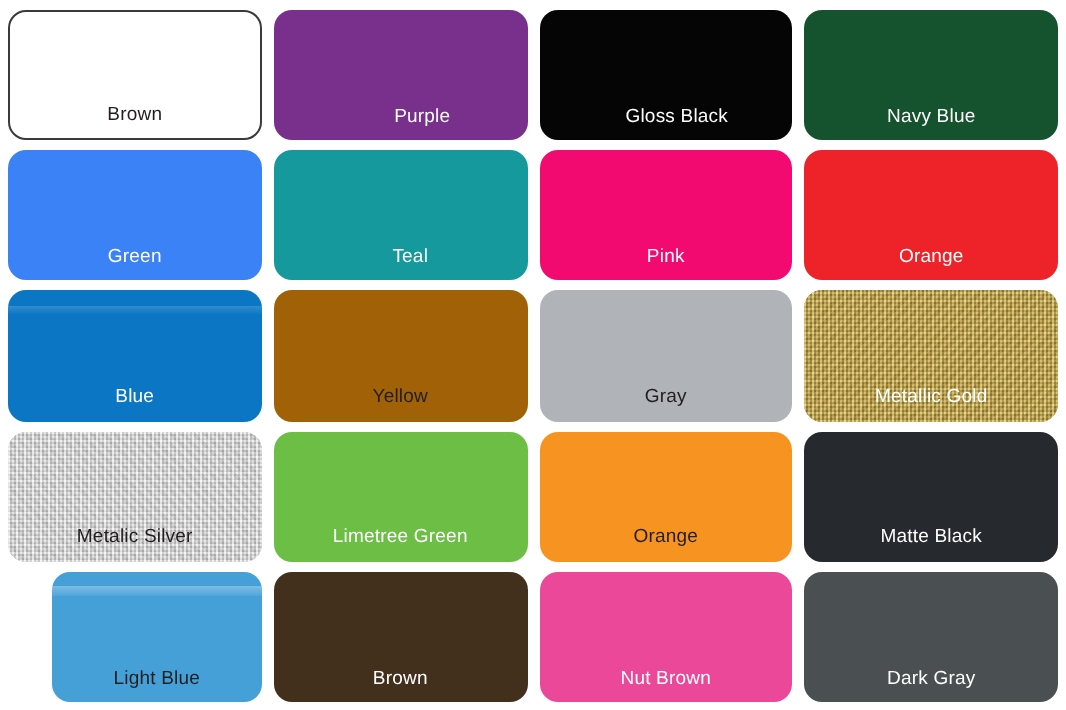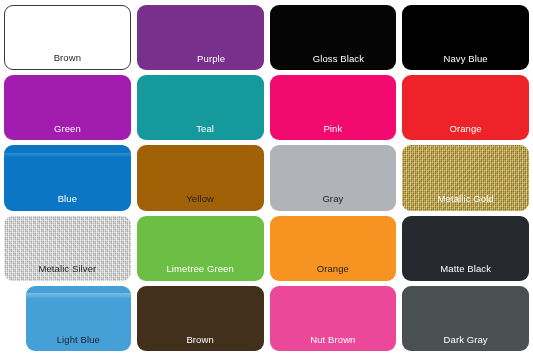--- a/index.html
+++ b/index.html
@@ -94,24 +94,24 @@
 <div id="swatch-grid" style="background: rgb(255, 255, 255);">
     <div class="swatch outlined" style="background: rgb(255, 255, 255);">
       <div class="swatch-label" style="color: rgb(35, 31, 32);">Brown</div>
     </div>
     <div class="swatch" style="background: rgb(120, 48, 140);">
       <div class="swatch-label" style="color: rgb(255, 255, 255); padding-left: 22px;">Purple</div>
     </div>
     <div class="swatch" style="background: rgb(5, 5, 5); padding-left: 11px;">
       <div class="swatch-label" style="color: rgb(255, 255, 255);">Gloss Black</div>
     </div>
-    <div class="swatch" style="background: #000000;">
+    <div class="swatch" style="background: #14532d;">
       <div class="swatch-label" style="color: rgb(255, 255, 255);">Navy Blue</div>
     </div>
-    <div class="swatch" style="background: #a21caf;">
+    <div class="swatch" style="background: #3b82f6;">
       <div class="swatch-label" style="color: rgb(255, 255, 255);">Green</div>
     </div>
     <div class="swatch" style="background: rgb(22, 153, 156);">
       <div class="swatch-label" style="color: rgb(255, 255, 255); padding-left: 10px;">Teal</div>
     </div>
     <div class="swatch" style="background: rgb(242, 10, 112);">
       <div class="swatch-label" style="color: rgb(255, 255, 255);">Pink</div>
     </div>
     <div class="swatch" style="background: rgb(238, 34, 41);">
       <div class="swatch-label" style="color: rgb(255, 255, 255);">Orange</div>

